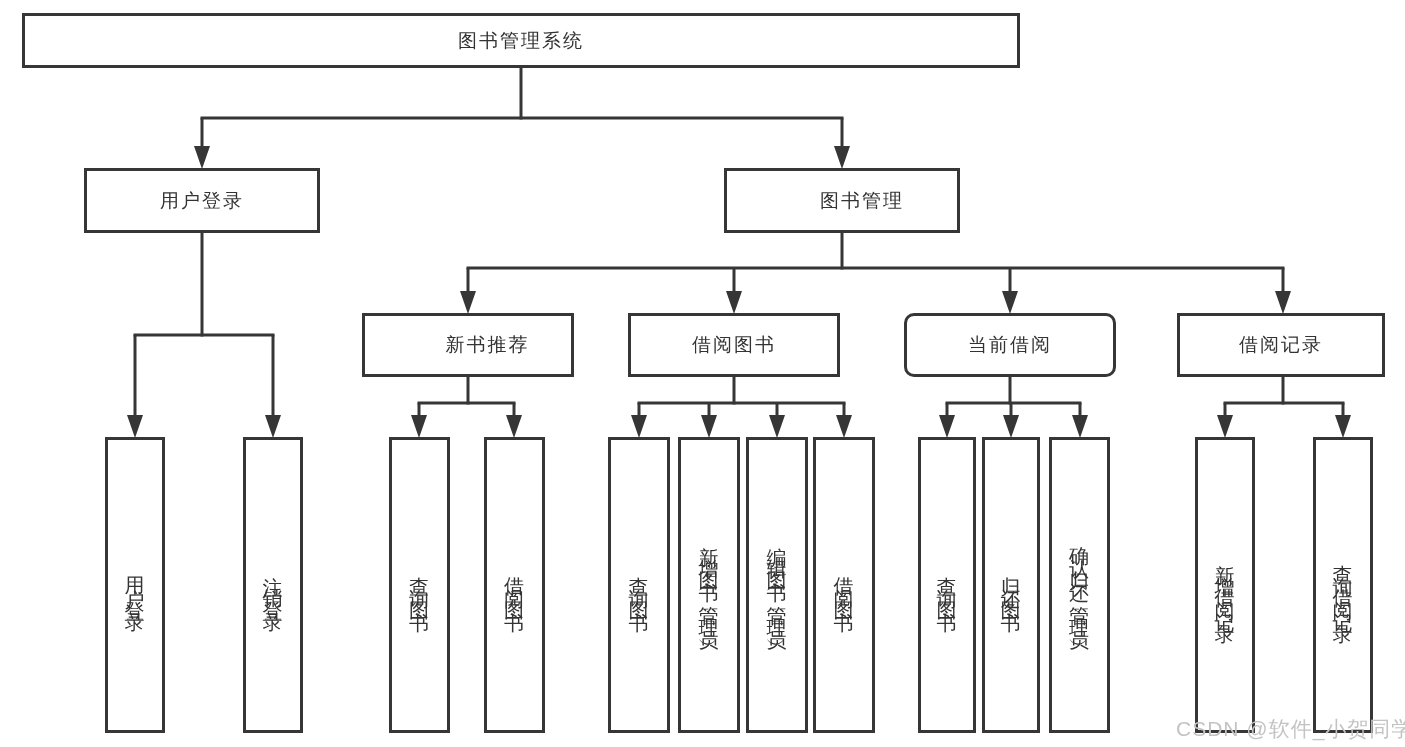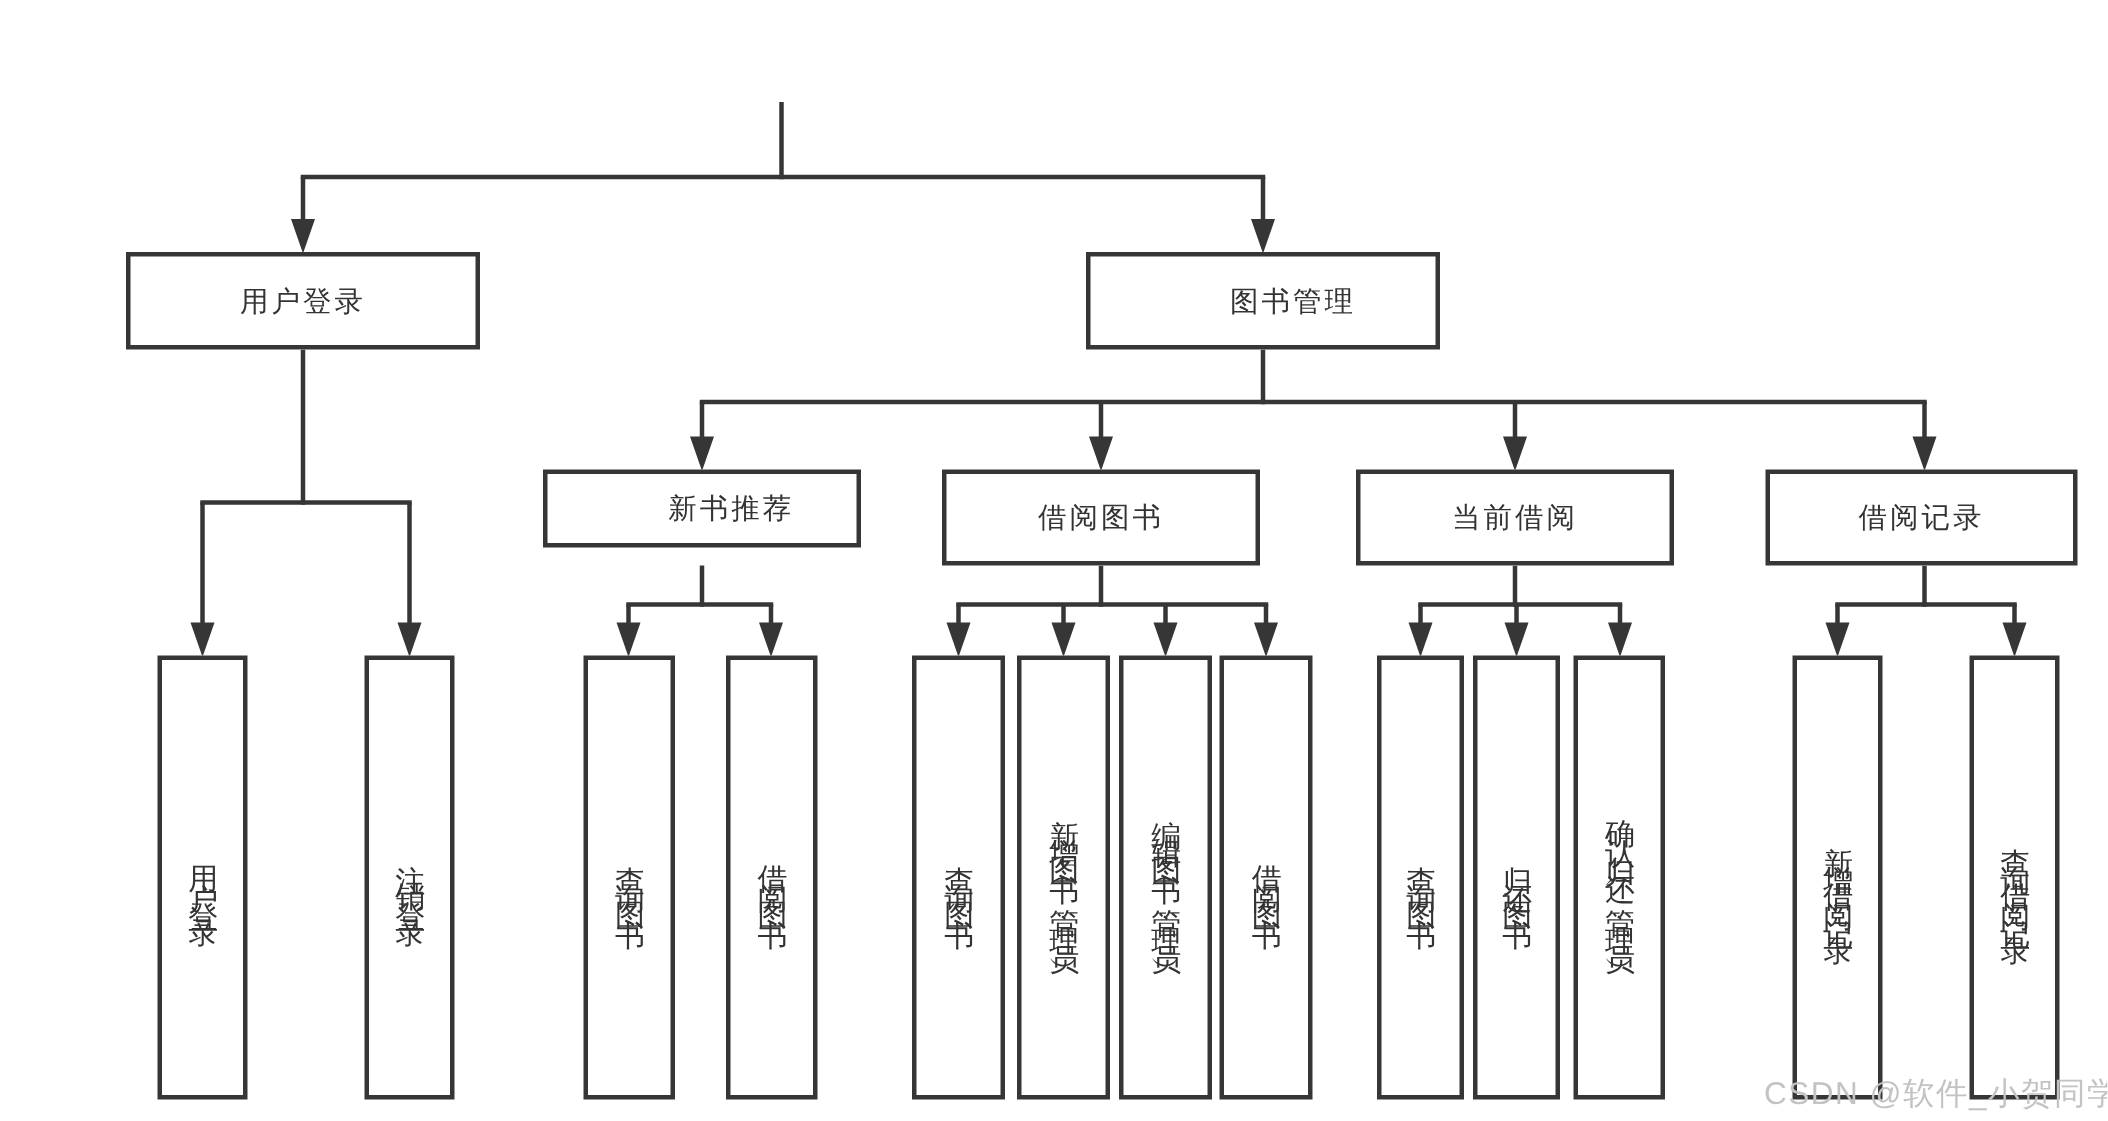--- a/index.html
+++ b/index.html
@@ -99,35 +99,38 @@
     <g>
       <line x1="1283" y1="377" x2="1283" y2="404.5"></line>
       <line x1="1223.5" y1="403" x2="1344.5" y2="403"></line>
       <line x1="1225" y1="403" x2="1225" y2="417"></line>
       <polygon points="1217,415 1233,415 1225,438"></polygon>
       <line x1="1343" y1="403" x2="1343" y2="417"></line>
       <polygon points="1335,415 1351,415 1343,438"></polygon>
     </g>
   </svg>
 
+  <div class="node hnode" style="left:22px;top:13px;width:998px;height:55px;">
+    <span>图书管理系统</span>
+  </div>
 
   <div class="node hnode" style="left:84px;top:168px;width:236px;height:65px;">
     <span>用户登录</span>
   </div>
   <div class="node hnode" style="left:724px;top:168px;width:236px;height:65px;padding-left:40px;">
     <span>图书管理</span>
   </div>
 
-  <div class="node hnode" style="left:362px;top:313px;width:212px;height:52px;padding-left:39px;">
+  <div class="node hnode" style="left:362px;top:313px;width:212px;height:64px;padding-left:39px;">
     <span>新书推荐</span>
   </div>
   <div class="node hnode" style="left:628px;top:313px;width:212px;height:64px;">
     <span>借阅图书</span>
   </div>
-  <div class="node hnode" style="left:904px;top:313px;width:212px;height:64px;">
+  <div class="node hnode" style="left:904px;top:313px;width:212px;height:64px;border-radius:10px;">
     <span>当前借阅</span>
   </div>
   <div class="node hnode" style="left:1177px;top:313px;width:208px;height:64px;">
     <span>借阅记录</span>
   </div>
 
   <div class="node leaf" style="left:105px;width:60px;">
     <span class="vtext">用户登录</span>
   </div>
   <div class="node leaf" style="left:243px;width:60px;">

